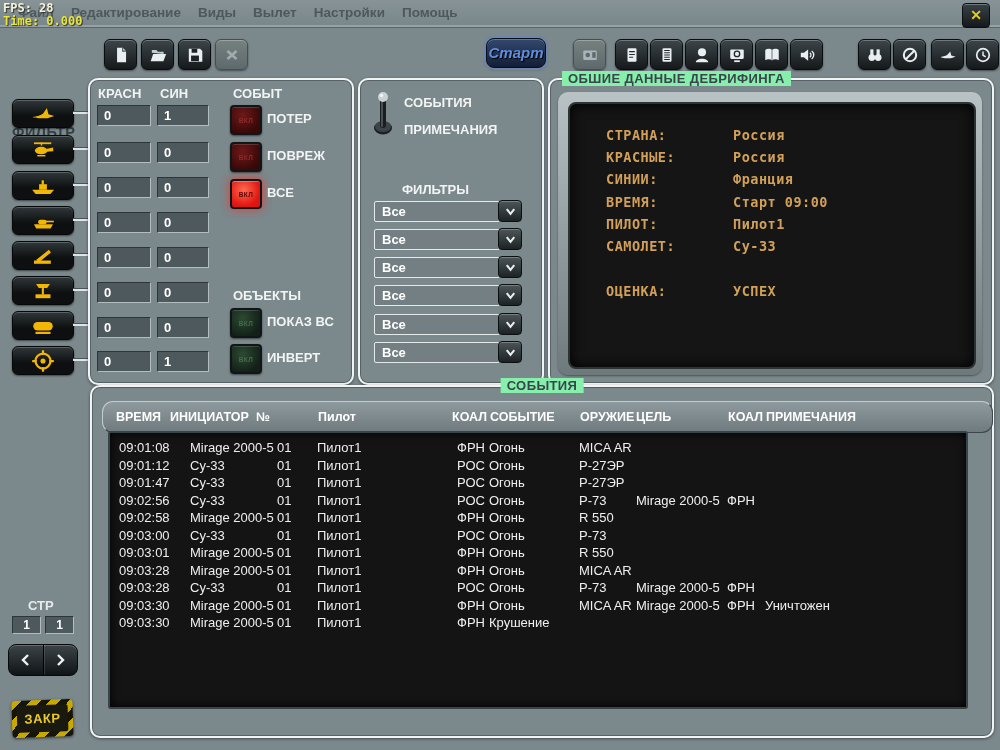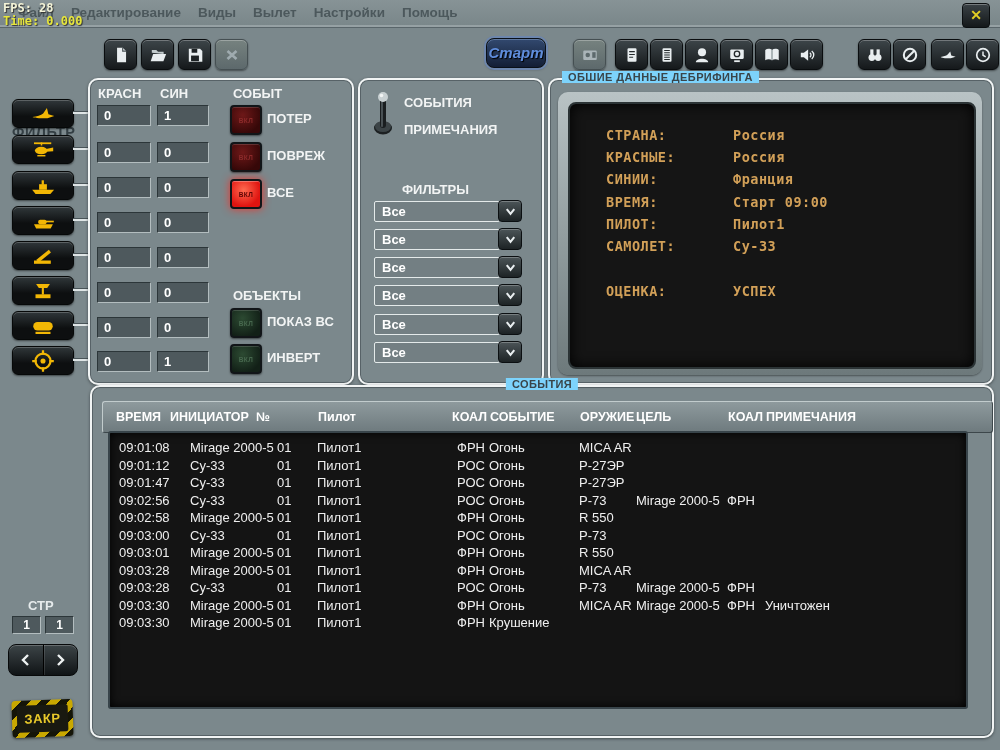--- a/index.html
+++ b/index.html
@@ -44,22 +44,22 @@
   .fbtn{position:absolute;left:12px;width:60px;height:27px;border-radius:6px;
     background:linear-gradient(#30373a,#0d0f10 60%);border:1px solid #060808;
     box-shadow:inset 0 1px 0 rgba(255,255,255,.22),0 1px 2px rgba(0,0,0,.5);
     display:flex;align-items:center;justify-content:center;}
   .tick{position:absolute;left:73px;width:15px;height:2px;background:#dfe5e6;
     box-shadow:0 1px 0 #49545800,0 -1px 0 #495458;}
 
   
   .panel{position:absolute;border:2px solid #f1f4f4;border-radius:10px;
     box-shadow:0 0 0 1px #44505400,0 1px 3px rgba(20,26,28,.55),inset 0 0 0 1px rgba(44,54,58,.45);}
-  .legend{position:absolute;top:-9px;background:#7dd3fc;padding:0 6px;color:#39454a;
-    font-weight:bold;font-size:11px;letter-spacing:.4px;white-space:nowrap;}
+  .legend{position:absolute;top:-9px;background:#86efac;padding:0 6px;color:#39454a;
+    font-weight:bold;font-size:13px;letter-spacing:.4px;white-space:nowrap;}
 
   
   .colhead{position:absolute;color:#f2f4f4;font-weight:bold;font-size:13px;}
   .vbox{position:absolute;height:19px;background:#4e595d;
     border-top:1px solid #2c3639;border-left:1px solid #2c3639;
     border-bottom:1px solid #b3bdbf;border-right:1px solid #b3bdbf;
     color:#fff;font-weight:bold;font-size:13px;line-height:19px;padding-left:6px;}
   .seclabel{position:absolute;color:#f2f4f4;font-weight:bold;font-size:13px;}
   .ind{position:absolute;width:28px;height:26px;border-radius:4px;border:2px solid #111518;
     display:flex;align-items:center;justify-content:center;
@@ -87,21 +87,21 @@
   
   .bezel{position:absolute;left:8px;top:12px;width:424px;height:283px;border-radius:10px;
     background:linear-gradient(#b9c3c5,#6d797b);box-shadow:0 1px 2px rgba(0,0,0,.4);}
   .crt{position:absolute;left:18px;top:22px;width:404px;height:263px;border-radius:8px;
     background:#151515;border:2px solid #2b3335;box-shadow:inset 0 0 14px #000;}
   .dbrow{position:absolute;left:36px;color:#d2a058;font-family:"DejaVu Sans Mono",monospace;
     font-weight:bold;font-size:13.5px;letter-spacing:.5px;white-space:pre;}
   .dbrow .db-label{display:inline-block;width:127px;}
 
   
-  .ev-head{position:absolute;left:10px;top:14px;width:876px;height:30px;border-radius:3px;
+  .ev-head{position:absolute;left:10px;top:14px;width:876px;height:30px;border-radius:11px;
     background:linear-gradient(#8e9a9d,#6e7a7e);
     border-top:1px solid #c2cccd;border-left:1px solid #c2cccd;
     border-bottom:1px solid #3d474b;border-right:1px solid #3d474b;
     display:grid;grid-template-columns:54px 86px 62px 134px 38px 90px 56px 92px 38px auto;
     padding-left:13px;align-items:center;color:#fff;font-weight:bold;font-size:12.5px;}
   .ev-head span{white-space:nowrap;}
   .ev-body{position:absolute;left:18px;top:46px;width:856px;height:268px;background:#141414;
     border-radius:1px;box-shadow:0 0 0 2px #38444a,inset 0 0 10px #000;padding-top:6px;}
   .ev-row{display:grid;grid-template-columns:71px 87px 40px 140px 32px 90px 57px 91px 38px auto;
     padding-left:9px;height:17.5px;line-height:17.5px;color:#efefef;font-size:13px;}

